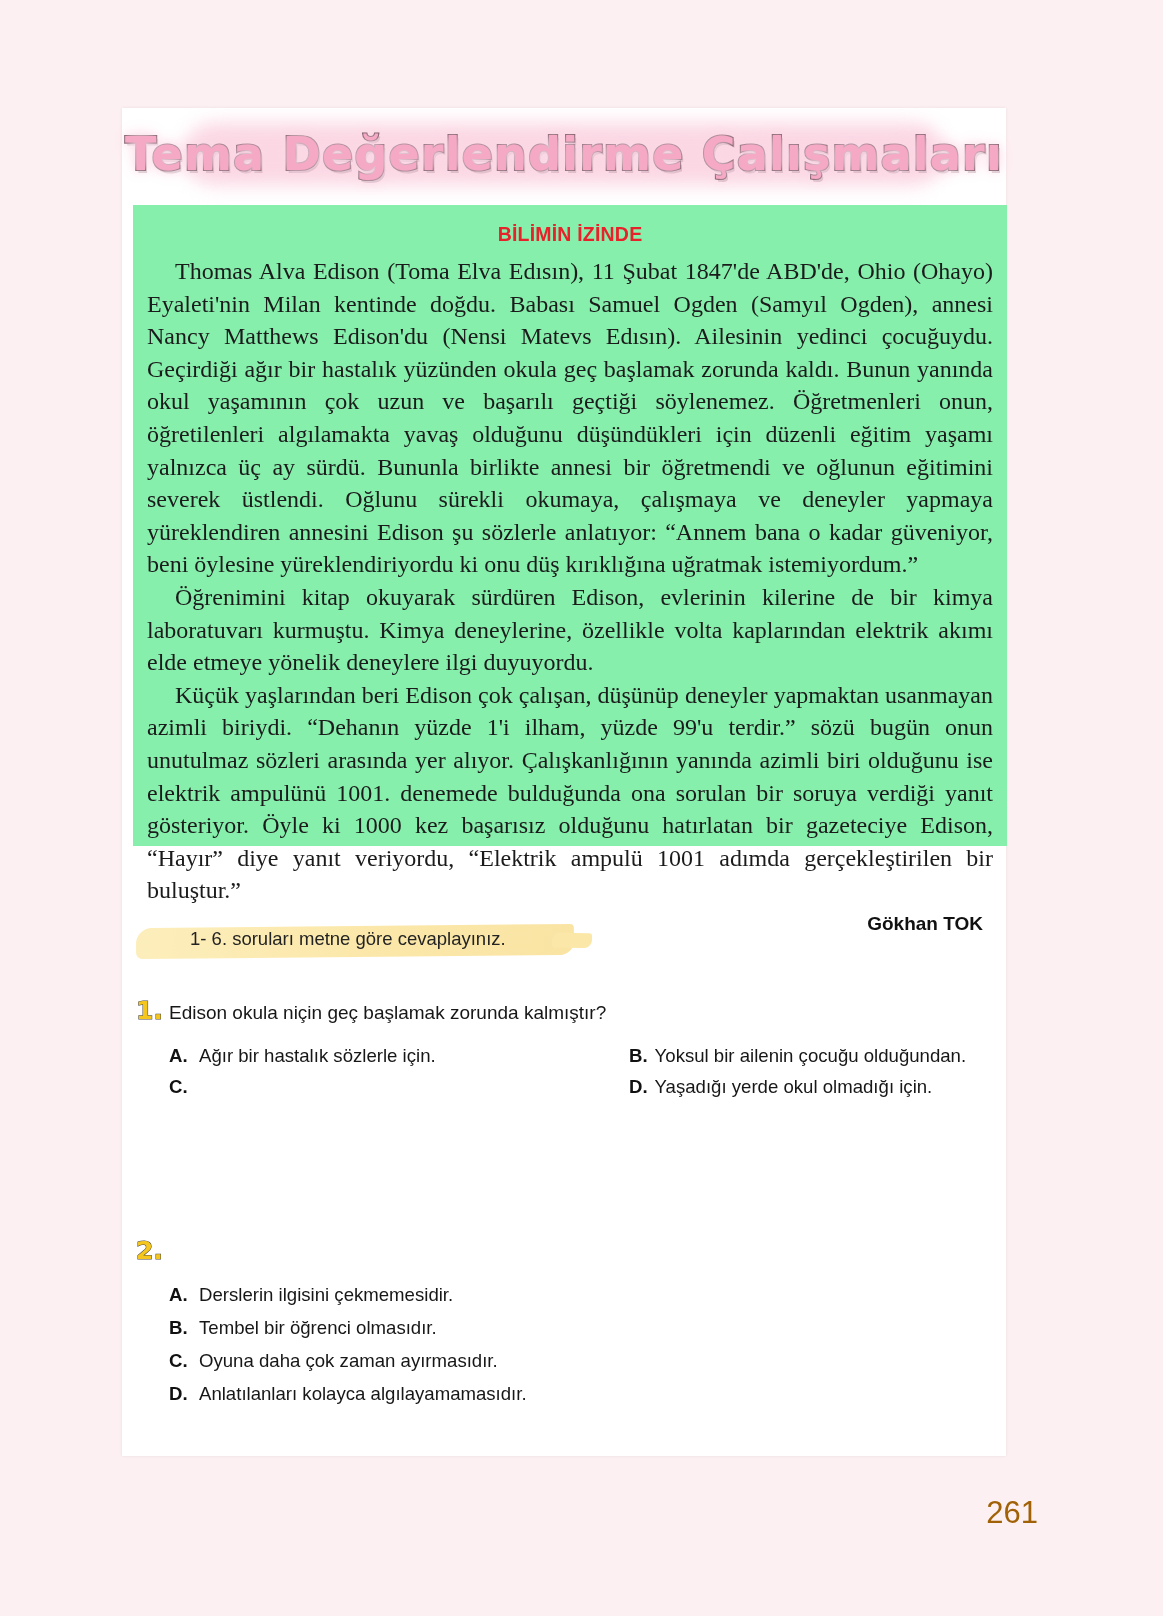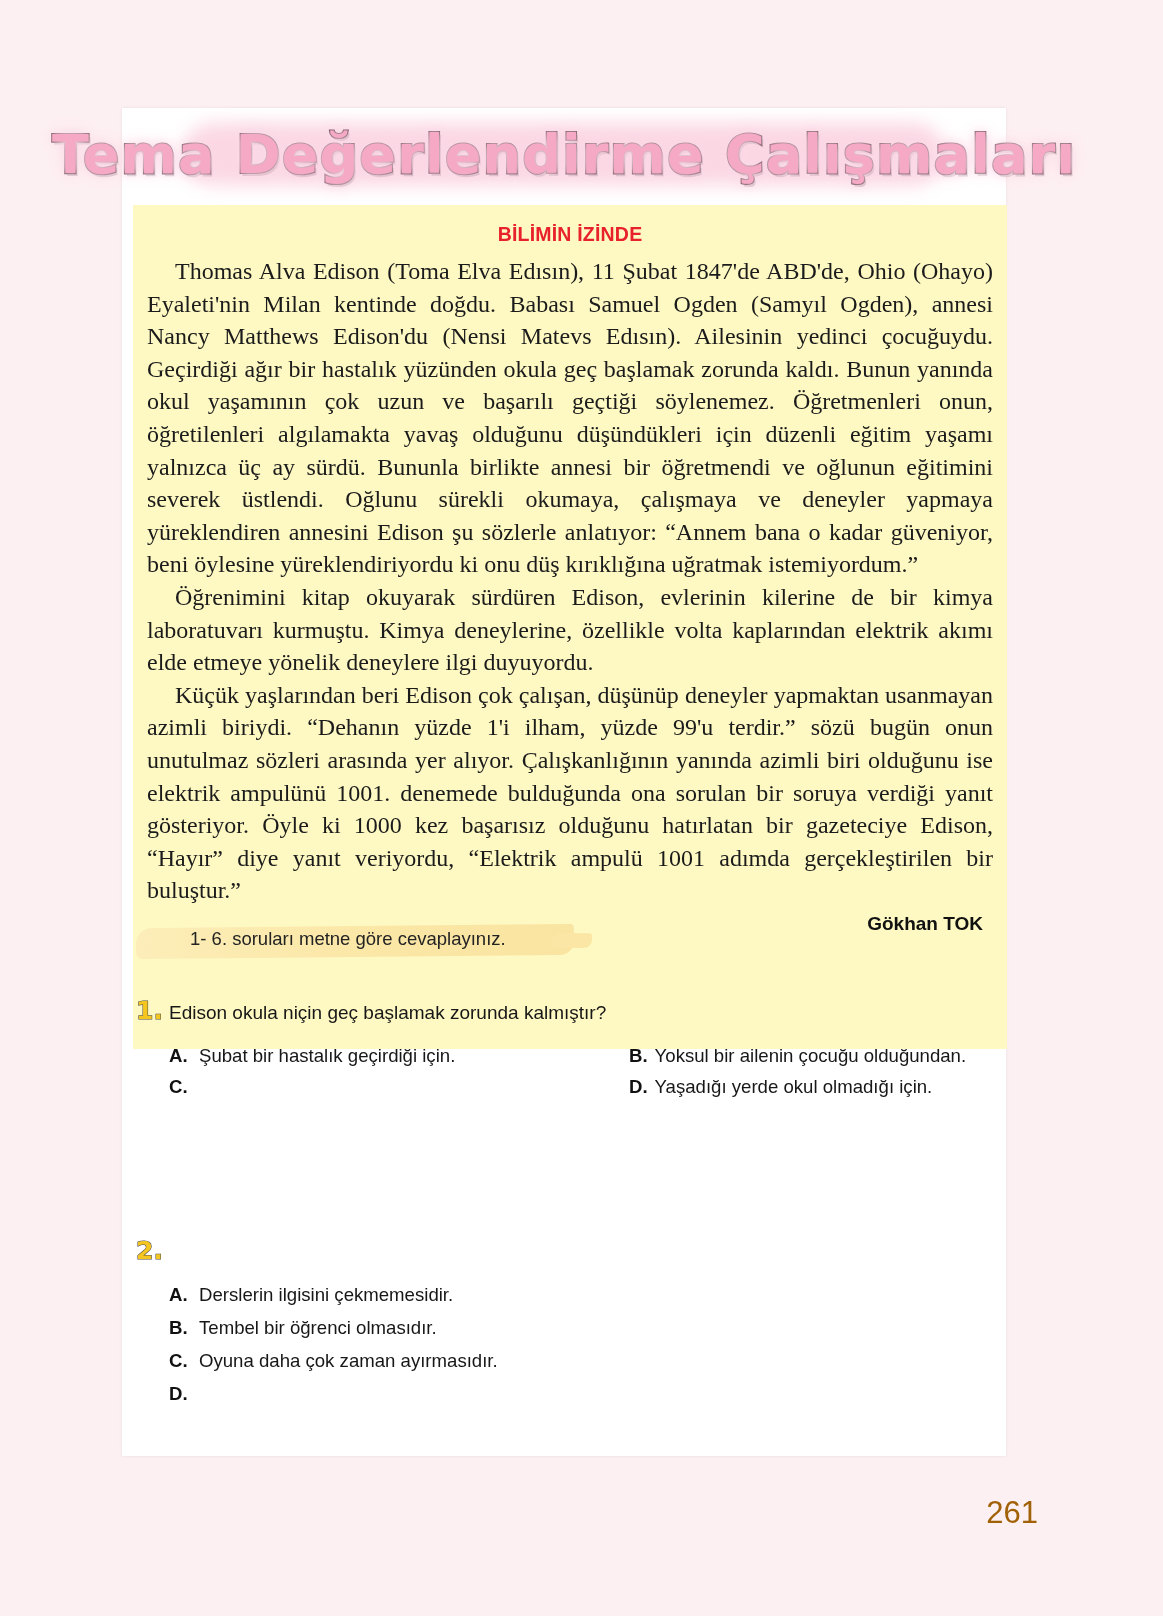--- a/index.html
+++ b/index.html
@@ -49,42 +49,42 @@
     height: 62px;
     border-radius: 34px;
     background: #fbd5e2;
     filter: blur(9px);
     opacity: 0.95;
   }
 
   #banner-title {
     position: relative;
     font-family: "DejaVu Sans", sans-serif;
-    font-size: 54px;
+    font-size: 46px;
     font-weight: bold;
     letter-spacing: 1.2px;
     color: #f6a9c4;
     -webkit-text-stroke: 2.2px #5c3a46;
     paint-order: stroke fill;
     text-shadow:
        0 0 10px #fbd9e6,
        0 0 18px #fbd9e6,
        2px 3px 0 rgba(92,58,70,0.25);
     white-space: nowrap;
     text-align: right;
   }
 
   
   #passage-box {
     position: absolute;
     left: 133px;
     top: 205px;
     width: 874px;
-    height: 844px;
-    background: #fef9c3;
+    height: 641px;
+    background: #86efac;
     padding: 18px 14px 10px 14px;
   }
 
   #passage-heading {
     text-align: center;
     color: #e8222a;
     font-weight: bold;
     font-size: 19.5px;
     letter-spacing: 0.2px;
     margin-bottom: 9px;
@@ -248,21 +248,21 @@
 </div>
 
 <div class="question-block" id="question-1">
   <div class="q-row">
     <div class="q-number">1.</div>
     <div class="q-text">Edison okula niçin geç başlamak zorunda kalmıştır?</div>
   </div>
   <div class="options-grid-2col">
     <div class="option">
       <span class="option-letter wide">A.</span>
-      <span>Şubat bir hastalık geçirdiği için.</span>
+      <span>Ağır bir hastalık sözlerle için.</span>
     </div>
     <div class="option">
       <span class="option-letter">B.</span>
       <span>Yoksul bir ailenin çocuğu olduğundan.</span>
     </div>
     <div class="option">
       <span class="option-letter wide">C.</span>
     </div>
     <div class="option">
       <span class="option-letter">D.</span>
@@ -283,17 +283,18 @@
     <div class="option">
       <span class="option-letter wide">B.</span>
       <span>Tembel bir öğrenci olmasıdır.</span>
     </div>
     <div class="option">
       <span class="option-letter wide">C.</span>
       <span>Oyuna daha çok zaman ayırmasıdır.</span>
     </div>
     <div class="option">
       <span class="option-letter wide">D.</span>
+      <span>Anlatılanları kolayca algılayamamasıdır.</span>
     </div>
   </div>
 </div>
 
 <div id="page-number">261</div>
 
 </body></html>

